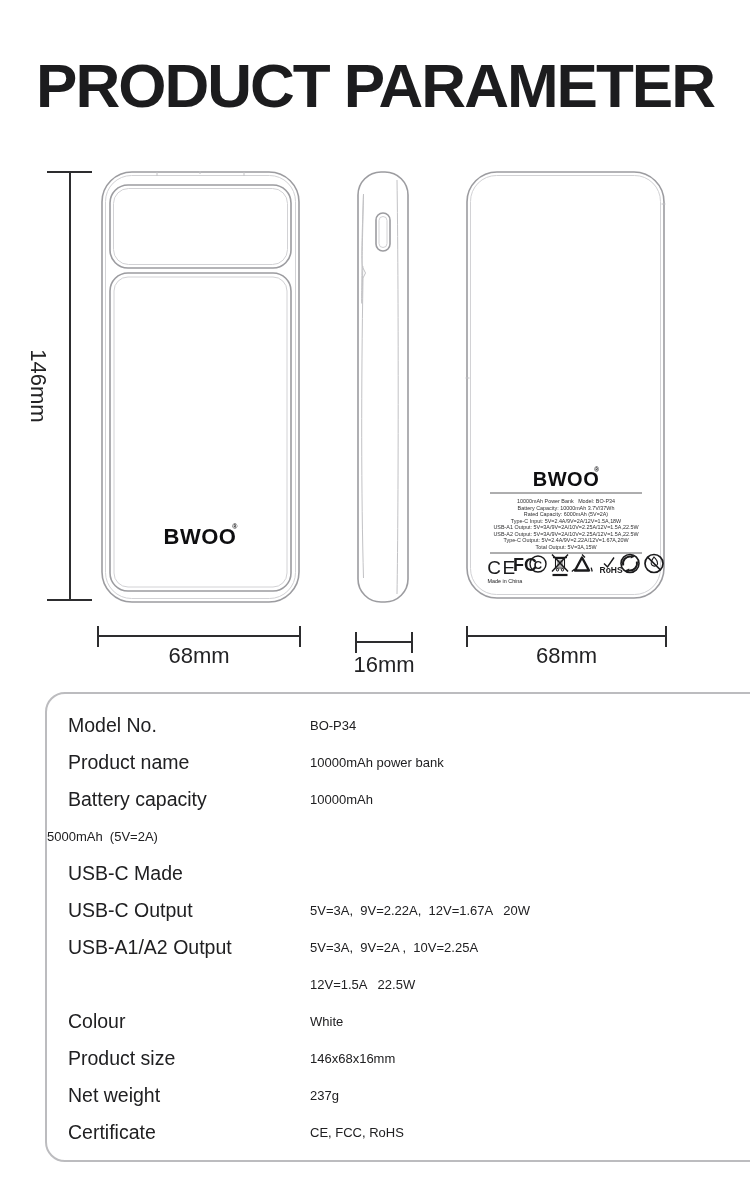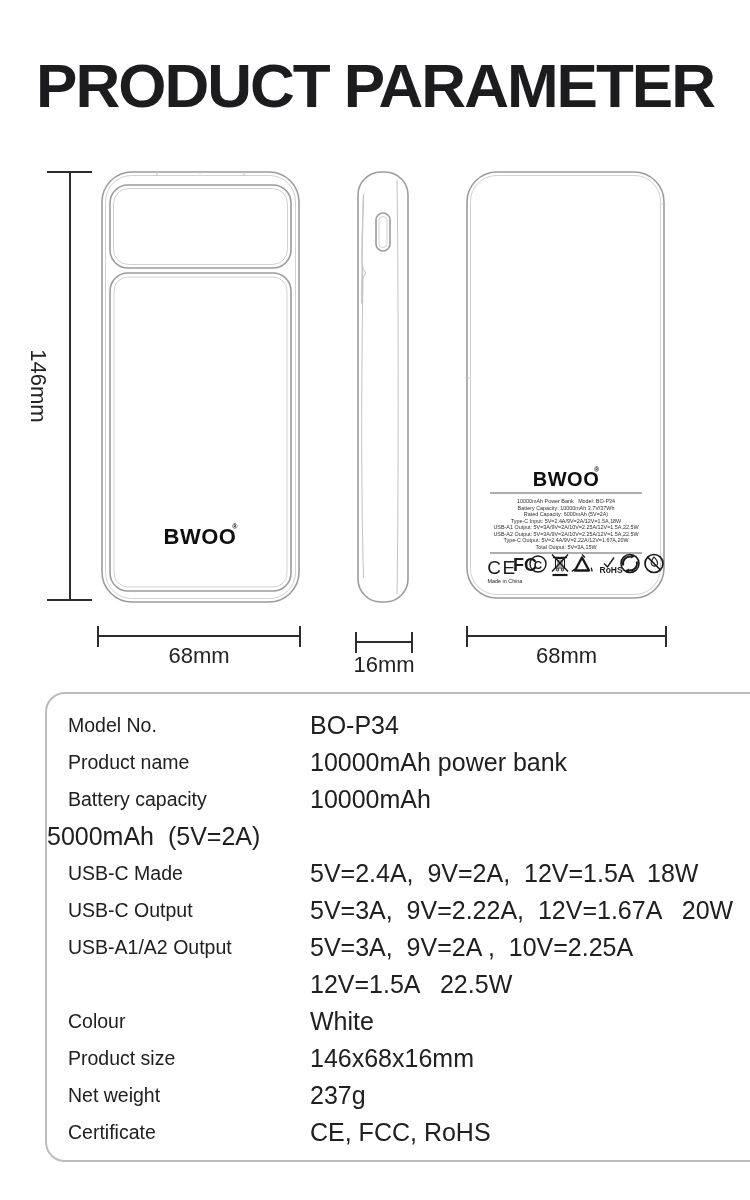--- a/index.html
+++ b/index.html
@@ -31,21 +31,21 @@
   .dimtext{font-size:22px;fill:#232325;}
   .brandtext{font-weight:700;fill:#0e0e10;letter-spacing:0.5px;}
   .tinytext{font-size:5.4px;fill:#2f2f31;}
   .icon{stroke:#1a1a1c;fill:none;stroke-width:1.4;}
   .icontext{fill:#1a1a1c;}
 
   .spec-card{position:absolute;left:45px;top:692px;width:744px;height:470px;
     border:2px solid #bcbcbf;border-radius:20px;background:#fff;box-sizing:border-box;padding-top:13px;}
   .spec-row{display:flex;align-items:center;height:37px;}
   .spec-label{margin-left:21px;width:242px;font-size:19.5px;color:#202022;flex:none;white-space:pre-wrap;}
-  .spec-value{font-size:25px;color:#202022;white-space:pre-wrap;}
+  .spec-value{font-size:13px;color:#202022;white-space:pre-wrap;}
 </style>
 </head>
 <body>
 
 <div class="page">
 
   <div class="page-title">PRODUCT PARAMETER</div>
 
   <div class="drawings">
 
@@ -158,21 +158,20 @@
     </div>
     <div class="spec-row">
       <div class="spec-label">Battery capacity</div>
       <div class="spec-value">10000mAh</div>
     </div>
     <div class="spec-row">
       <div class="spec-value">5000mAh  (5V=2A)</div>
     </div>
     <div class="spec-row">
       <div class="spec-label">USB-C Made</div>
-      <div class="spec-value">5V=2.4A,  9V=2A,  12V=1.5A  18W</div>
     </div>
     <div class="spec-row">
       <div class="spec-label">USB-C Output</div>
       <div class="spec-value">5V=3A,  9V=2.22A,  12V=1.67A   20W</div>
     </div>
     <div class="spec-row">
       <div class="spec-label">USB-A1/A2 Output</div>
       <div class="spec-value">5V=3A,  9V=2A ,  10V=2.25A</div>
     </div>
     <div class="spec-row">

